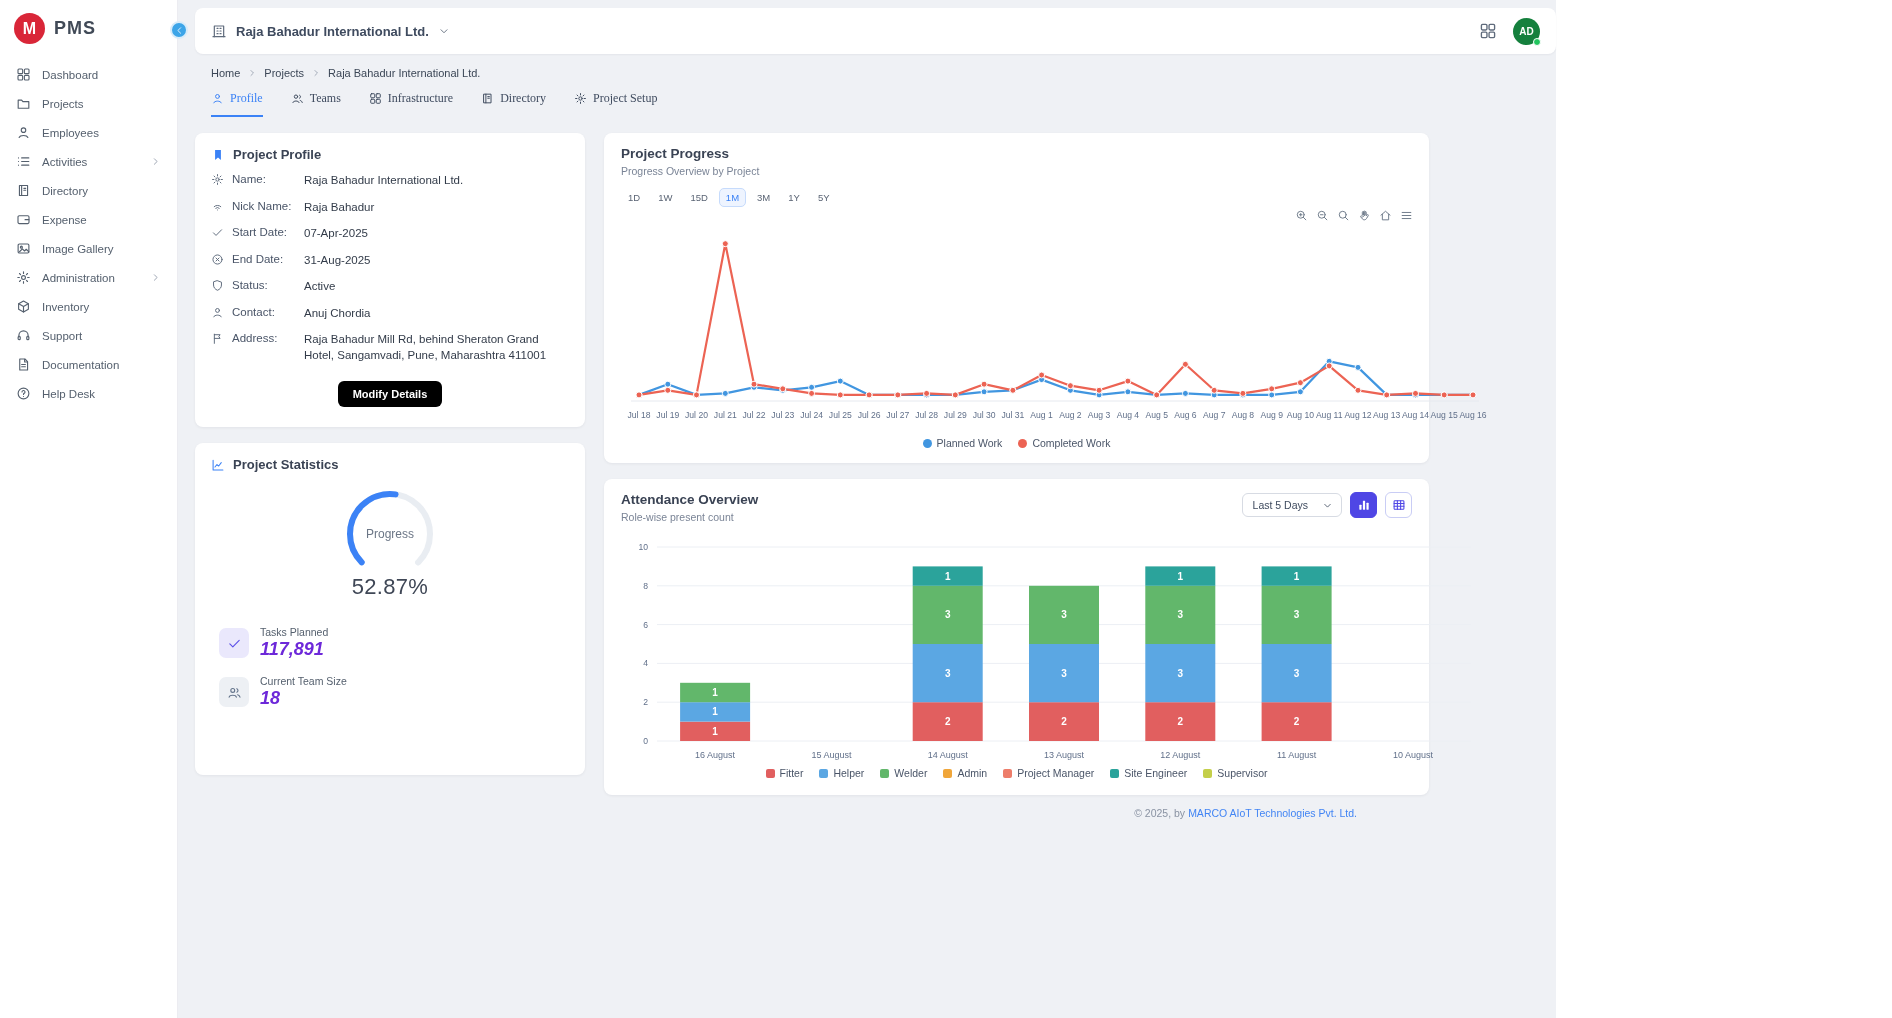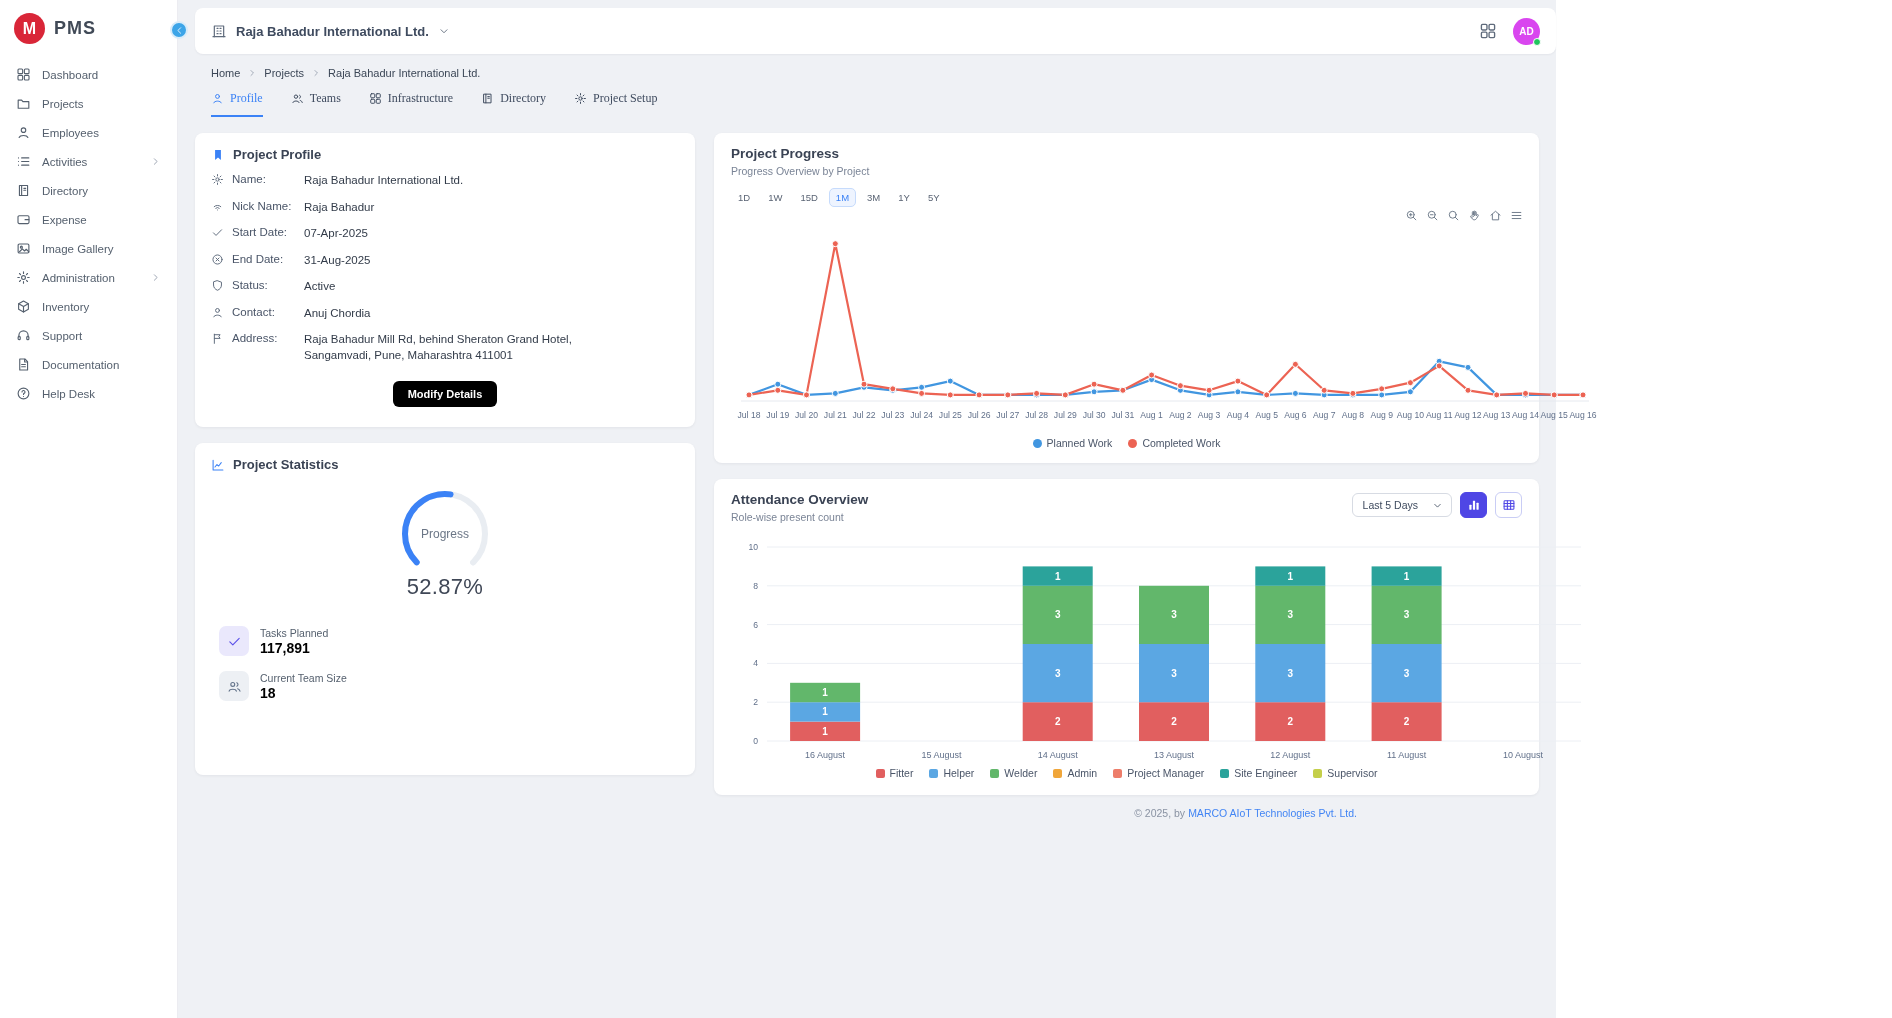--- a/index.html
+++ b/index.html
@@ -26,36 +26,36 @@
     justify-content:center; cursor:pointer; z-index:6; }
 
   
   .main { width:1378px; background:#eff1f5; padding:8px 0 16px 17px; }
   .topbar { width:1361px; height:46px; background:#fff; border-radius:8px;
     box-shadow:0 1px 2px rgba(16,24,40,.05); display:flex; align-items:center; padding:0 16px; }
   .company { display:flex; align-items:center; gap:9px; cursor:pointer; color:#5f6b7c; }
   .company-name { font-size:13px; font-weight:bold; color:#3f4b5f; }
   .topbar-right { margin-left:auto; display:flex; align-items:center; gap:16px; }
   .icon-btn { background:none; border:none; padding:0; color:#5f6b7c; cursor:pointer; display:flex; }
-  .avatar { width:27px; height:27px; border-radius:50%; background:#d946ef; color:#fff; font-size:10px;
+  .avatar { width:27px; height:27px; border-radius:50%; background:#15803d; color:#fff; font-size:10px;
     font-weight:bold; display:flex; align-items:center; justify-content:center; position:relative; cursor:pointer; }
   .status-dot { position:absolute; right:-1px; bottom:-1px; width:8px; height:8px; border-radius:50%;
     background:#22c55e; border:1.5px solid #fff; }
 
   .breadcrumb { display:flex; align-items:center; gap:7px; padding:13px 2px 10px 16px; font-size:11px; color:#3b4656; }
   .bc-item { cursor:pointer; }
   .bc-sep { color:#8a94a4; }
 
   .tabs { display:flex; gap:28px; padding:2px 16px 0;font-family:Liberation Serif, serif; }
   .tab { display:flex; align-items:center; gap:6px; font-size:12px; color:#3f4b5f; padding-bottom:9px;
     border-bottom:2px solid transparent; cursor:pointer; }
   .tab.active { color:#3b82f6; border-bottom-color:#3b82f6; }
 
   .content-grid { display:flex; gap:19px; margin-top:16px; }
-  .left-col { width:500px; display:flex; flex-direction:column; gap:16px; }
+  .left-col { width:390px; display:flex; flex-direction:column; gap:16px; }
   .right-col { width:825px; display:flex; flex-direction:column; gap:16px; }
   .card { background:#fff; border-radius:8px; box-shadow:0 1px 3px rgba(16,24,40,.06); }
 
   
   .profile-card { padding:14px 16px 16px; }
   .card-title { display:flex; align-items:center; gap:8px; font-size:13px; font-weight:bold; color:#3a4354; }
   .blue-ic { color:#3b82f6; }
   .field-row { display:flex; align-items:flex-start; gap:8px; margin-top:11px; font-size:11.5px; }
   .field-row .ic { color:#5f6b7c; margin-top:0; }
   .field-label { width:64px; color:#4a5568; flex-shrink:0; }
@@ -65,21 +65,21 @@
     font-family:"Liberation Sans", sans-serif; }
 
   
   .stats-card { padding:14px 16px; min-height:332px; }
   .gauge-wrap { text-align:center; margin-top:12px; }
   .gauge-pct { font-size:22px; color:#3f4756; margin-top:-6px; letter-spacing:.3px; }
   .stat-item { display:flex; align-items:center; gap:11px; margin-top:15px; padding:0 8px; }
   .stat-item:first-of-type { margin-top:26px; }
   .stat-ic { width:30px; height:30px; border-radius:7px; display:flex; align-items:center; justify-content:center; flex-shrink:0; }
   .stat-label { font-size:10.5px; color:#55606e; }
-  .stat-value { font-size:14px; font-weight:bold; color:#000000; margin-top:1px; }
+  .stat-value { font-size:18px; font-weight:bold; color:#6d28d9; margin-top:1px;font-style:italic; }
 
   
   .progress-card { padding:13px 17px 8px; position:relative; }
   .ph-title { font-size:13.5px; font-weight:bold; color:#3a4354; }
   .ph-sub { font-size:10.5px; color:#7a8496; margin-top:4px; }
   .range-row { display:flex; gap:4px; margin-top:11px; }
   .range-btn { font-size:9.5px; color:#5a6474; padding:3px 6px; border-radius:5px; border:1px solid transparent;
     background:none; cursor:pointer; font-family:"Liberation Sans", sans-serif; }
   .range-btn.active { color:#3b82f6; border-color:#c6dbfc; background:#eef4ff; }
   .chart-toolbar { position:absolute; right:16px; top:76px; display:flex; gap:8px; color:#6e7a8a; }

